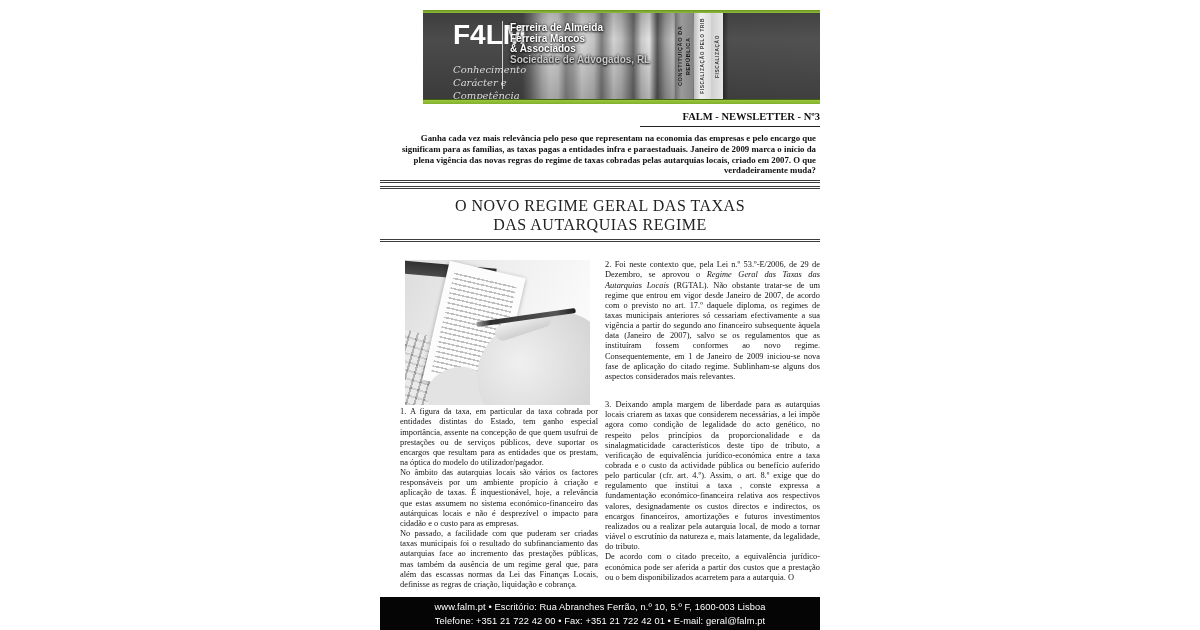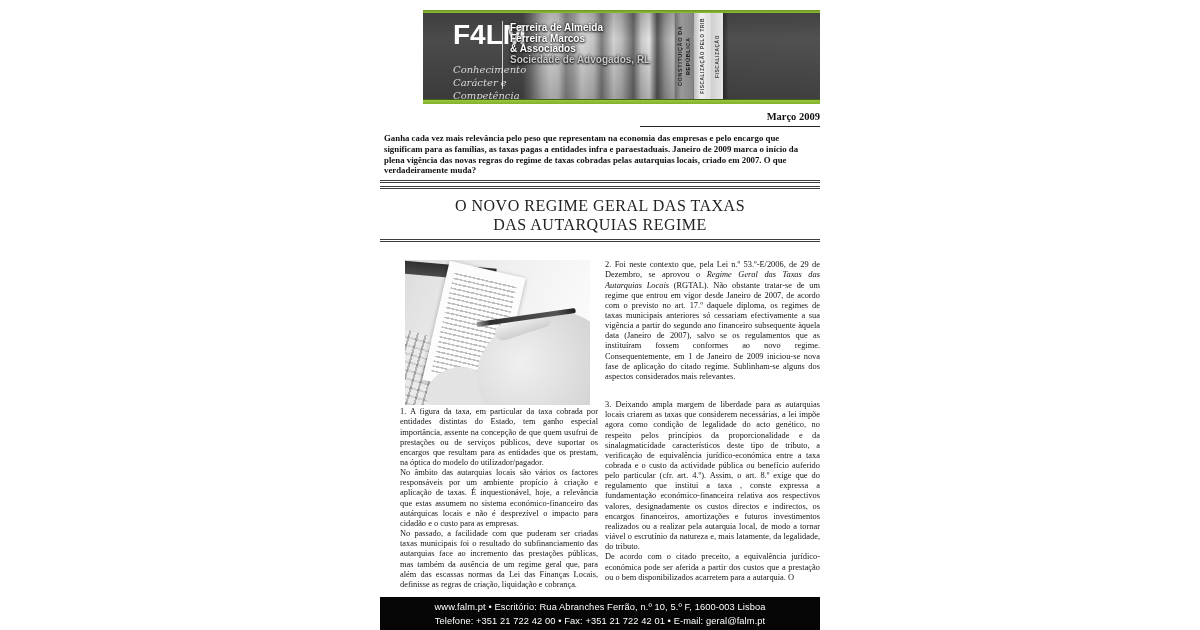--- a/index.html
+++ b/index.html
@@ -36,21 +36,21 @@
   .firm-block { position:absolute; left:87px; top:10px; font-family:"Liberation Sans",sans-serif; color:#fff;
                 font-weight:bold; font-size:10px; line-height:10.5px;
                 text-shadow:0 0 3px rgba(0,0,0,.95), 0 1px 2px rgba(0,0,0,.85); }
   .firm-sub { color:#c9c9c9; font-weight:bold; }
 
   
   .masthead { margin-top:7px; text-align:right; font-weight:bold; font-size:10.5px; line-height:12px; color:#111; }
   .masthead-rule { margin:3px 0 0 auto; width:180px; border-top:1.5px solid #222; }
 
   
-  .intro { margin:6px 4px 0 4px; font-weight:bold; font-size:8.8px; line-height:10.8px; text-align:left; color:#111; }
+  .intro { margin:6px 4px 0 4px; font-weight:bold; font-size:8.8px; line-height:10.8px; text-align:right; color:#111; }
 
   
   .drule { height:3px; border-top:1px solid #3c3c3c; border-bottom:1px solid #3c3c3c; }
   .drule-a { margin-top:4px; }
   .drule-b { margin-top:3px; }
   .drule-c { margin-top:5px; }
   .title { margin-top:7px; text-align:center; font-weight:normal; font-size:16px; line-height:19px; letter-spacing:.5px; color:#222; }
   .title span { display:block; }
 
   
@@ -120,21 +120,21 @@
         <div>Ferreira de Almeida</div>
         <div>Ferreira Marcos</div>
         <div>&amp; Associados</div>
         <div class="firm-sub">Sociedade de Advogados, RL</div>
       </div>
     </div>
     <div class="accent-bottom"></div>
   </div>
 
   <div class="masthead">
-    <div>Março 2009</div>
+    <div>FALM - NEWSLETTER - Nº3</div>
     <div class="masthead-rule"></div>
   </div>
 
   <p class="intro">Ganha cada vez mais relevância pelo peso que representam na economia das empresas e pelo encargo que significam para as famílias, as taxas pagas a entidades infra e paraestaduais. Janeiro de 2009 marca o início da plena vigência das novas regras do regime de taxas cobradas pelas autarquias locais, criado em 2007. O que verdadeiramente muda?</p>
 
   <div class="drule drule-a"></div>
   <div class="drule drule-b"></div>
   <h1 class="title">
     <span>O NOVO REGIME GERAL DAS TAXAS</span>
     <span>DAS AUTARQUIAS REGIME</span>

